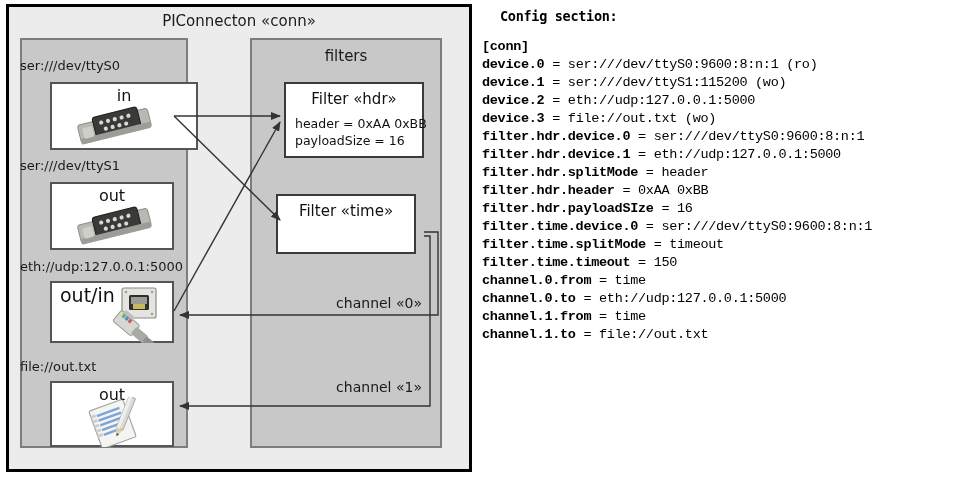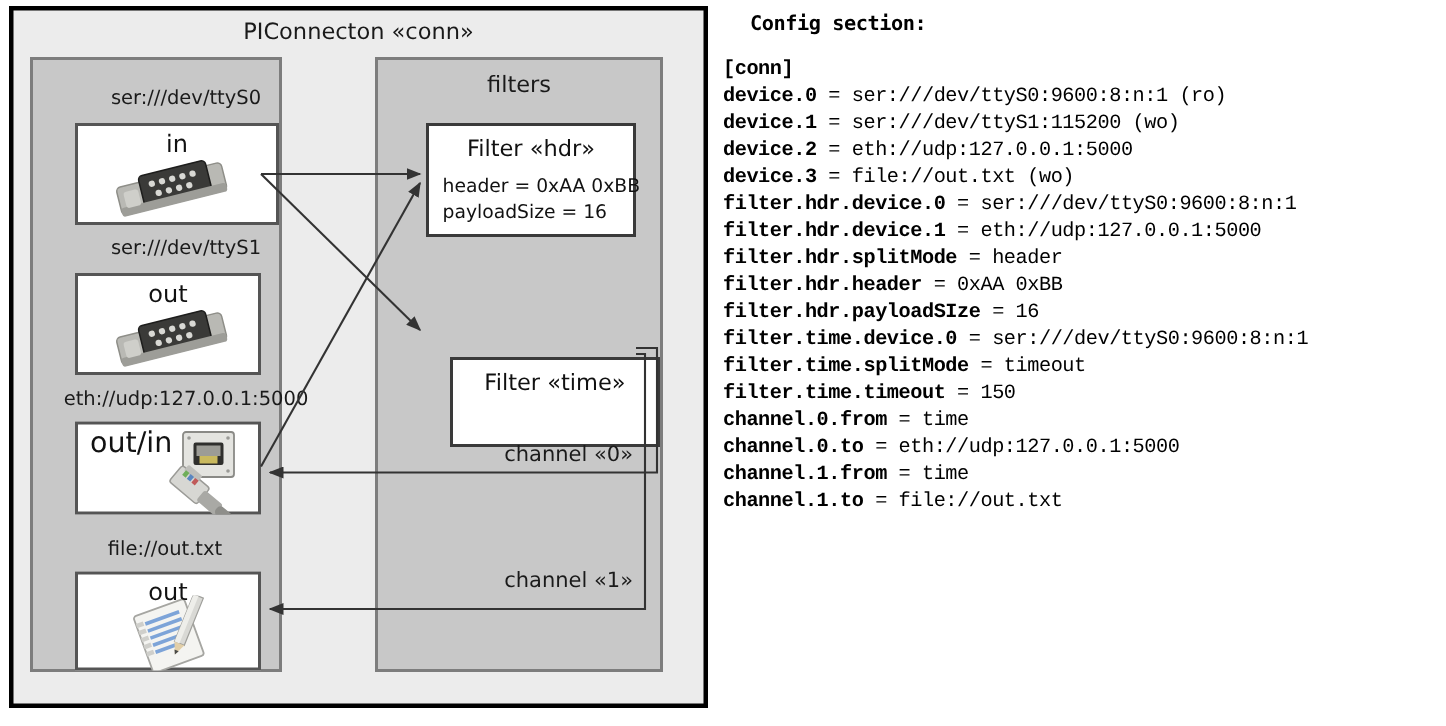--- a/index.html
+++ b/index.html
@@ -50,25 +50,23 @@
     left: 0; top: 7px;
     width: 100%;
     text-align: center;
     font-size: 15px;
     color: #1a1a1a;
   }
 
   .device-caption {
     position: absolute;
     width: 100%;
-    text-align: center;
     font-size: 13px;
     color: #1a1a1a;
     left: 0;
-    padding-left: 20px;
   }
   .device-node {
     position: absolute;
     box-sizing: border-box;
     background: #ffffff;
     border: 2px solid #555555;
   }
   .device-label {
     position: absolute;
     top: 2px;
@@ -160,21 +158,21 @@
 
 <div id="diagram">
 
   <div class="outer-frame"></div>
 
   <div class="diagram-title">PIConnecton «conn»</div>
 
   <div class="group-box" id="devices-group"></div>
 
   <div class="device-caption" style="left:14px; top:54px; width:168px;">ser:///dev/ttyS0</div>
-  <div class="device-node" style="left:44px; top:78px; width:136px; height:68px;">
+  <div class="device-node" style="left:44px; top:78px; width:148px; height:68px;">
     <div class="device-label">in</div>
     <span class="icon-wrap" style="left:16px; top:16px;">
       <svg width="96" height="48" viewBox="0 0 96 48">
         <g transform="rotate(-14 48 24)">
           <rect x="10" y="16" width="72" height="19" rx="3" fill="#b9b9b4" stroke="#8e8e88" stroke-width="1"></rect>
           <rect x="26" y="12" width="46" height="21" rx="3" fill="#3a3a38" stroke="#1d1d1c" stroke-width="1"></rect>
           <g fill="#d8d8d4">
             <circle cx="34" cy="19" r="2.1"></circle>
               <circle cx="41" cy="19" r="2.1"></circle>
             <circle cx="48" cy="19" r="2.1"></circle>
@@ -284,21 +282,21 @@
   </div>
 
   <div class="filter-node" style="left:278px; top:78px; width:140px; height:76px;padding-left:14px;">
     <div class="filter-title">Filter «hdr»</div>
     <div class="filter-attrs" style="top:31px;">
       <div>header = 0xAA 0xBB</div>
       <div>payloadSize = 16</div>
     </div>
   </div>
 
-  <div class="filter-node" style="left:294px; top:190px; width:140px; height:60px;margin-top:44px;">
+  <div class="filter-node" style="left:270px; top:190px; width:140px; height:60px;">
     <div class="filter-title">Filter «time»</div>
   </div>
 
   <div class="channel-label" style="left:250px; top:291px; width:166px;">channel «0»</div>
   <div class="channel-label" style="left:250px; top:375px; width:166px;">channel «1»</div>
 
   <svg class="edges">
     <defs>
       <marker id="ah" markerWidth="10" markerHeight="8" refX="9" refY="4" orient="auto" markerUnits="userSpaceOnUse">
         <path d="M0,0 L10,4 L0,8 z" fill="#333333"></path>

